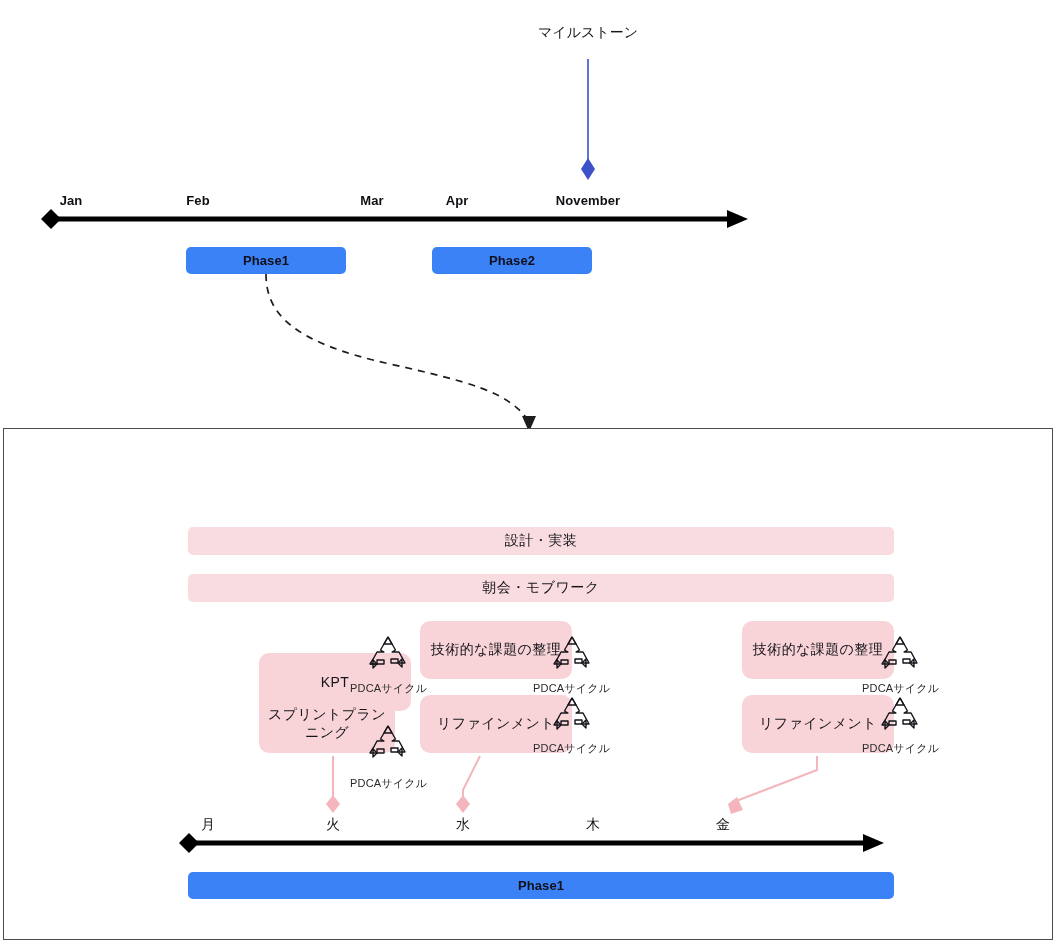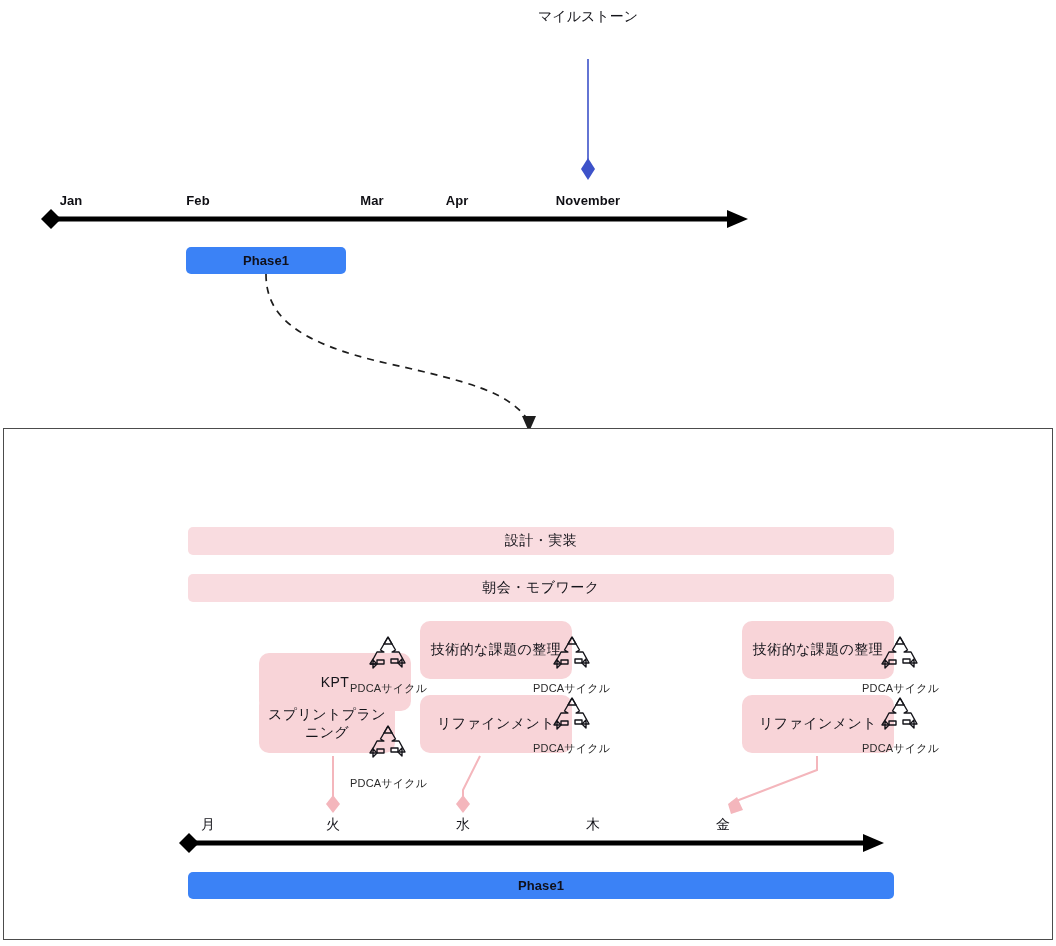--- a/index.html
+++ b/index.html
@@ -114,21 +114,21 @@
   .pdca-icon {
     position: absolute;
     pointer-events: none;
   }
 </style>
 </head>
 <body>
 
 <div class="canvas">
 
-  <div class="milestone-label" style="left:588px; top:8px;">マイルストーン</div>
+  <div class="milestone-label" style="left:588px; top:24px;">マイルストーン</div>
 
   <svg class="abs" style="left:570px; top:55px; width:40px; height:130px;">
     <line x1="18" y1="4" x2="18" y2="110" stroke="#3d52c9" stroke-width="1.6"></line>
     <polygon points="18,103 25,114 18,125 11,114" fill="#3d52c9"></polygon>
   </svg>
 
   <div class="tick-label" style="left:71px; top:193px;">Jan</div>
   <div class="tick-label" style="left:198px; top:193px;">Feb</div>
   <div class="tick-label" style="left:336px; top:193px;margin-left:36px;">Mar</div>
   <div class="tick-label" style="left:457px; top:193px;">Apr</div>
@@ -136,20 +136,23 @@
 
   <svg class="axis-svg" style="left:35px; top:204px; width:730px; height:32px;">
     <line x1="16" y1="15" x2="700" y2="15" stroke="#000000" stroke-width="5"></line>
     <polygon points="16,5 26,15 16,25 6,15" fill="#000000"></polygon>
     <polygon points="713,15 692,6 692,24" fill="#000000"></polygon>
   </svg>
 
   <div class="phase-bar" style="left:186px; top:247px; width:160px; height:27px;">
     <span>Phase1</span>
   </div>
+  <div class="phase-bar" style="left:432px; top:247px; width:160px; height:27px;">
+    <span>Phase2</span>
+  </div>
 
   <svg class="abs" style="left:230px; top:272px; width:330px; height:165px;">
     <path d="M36,2 C36,40 60,70 160,92 C240,110 278,120 298,148" fill="none" stroke="#1d1d1d" stroke-width="1.7" stroke-dasharray="7,6"></path>
     <polygon points="299,160 292,144 306,144" fill="#1d1d1d"></polygon>
   </svg>
 
   <div class="detail-box"></div>
 
   <div class="band" style="left:188px; top:574px; width:706px; height:28px;">
     <span>朝会・モブワーク</span>

